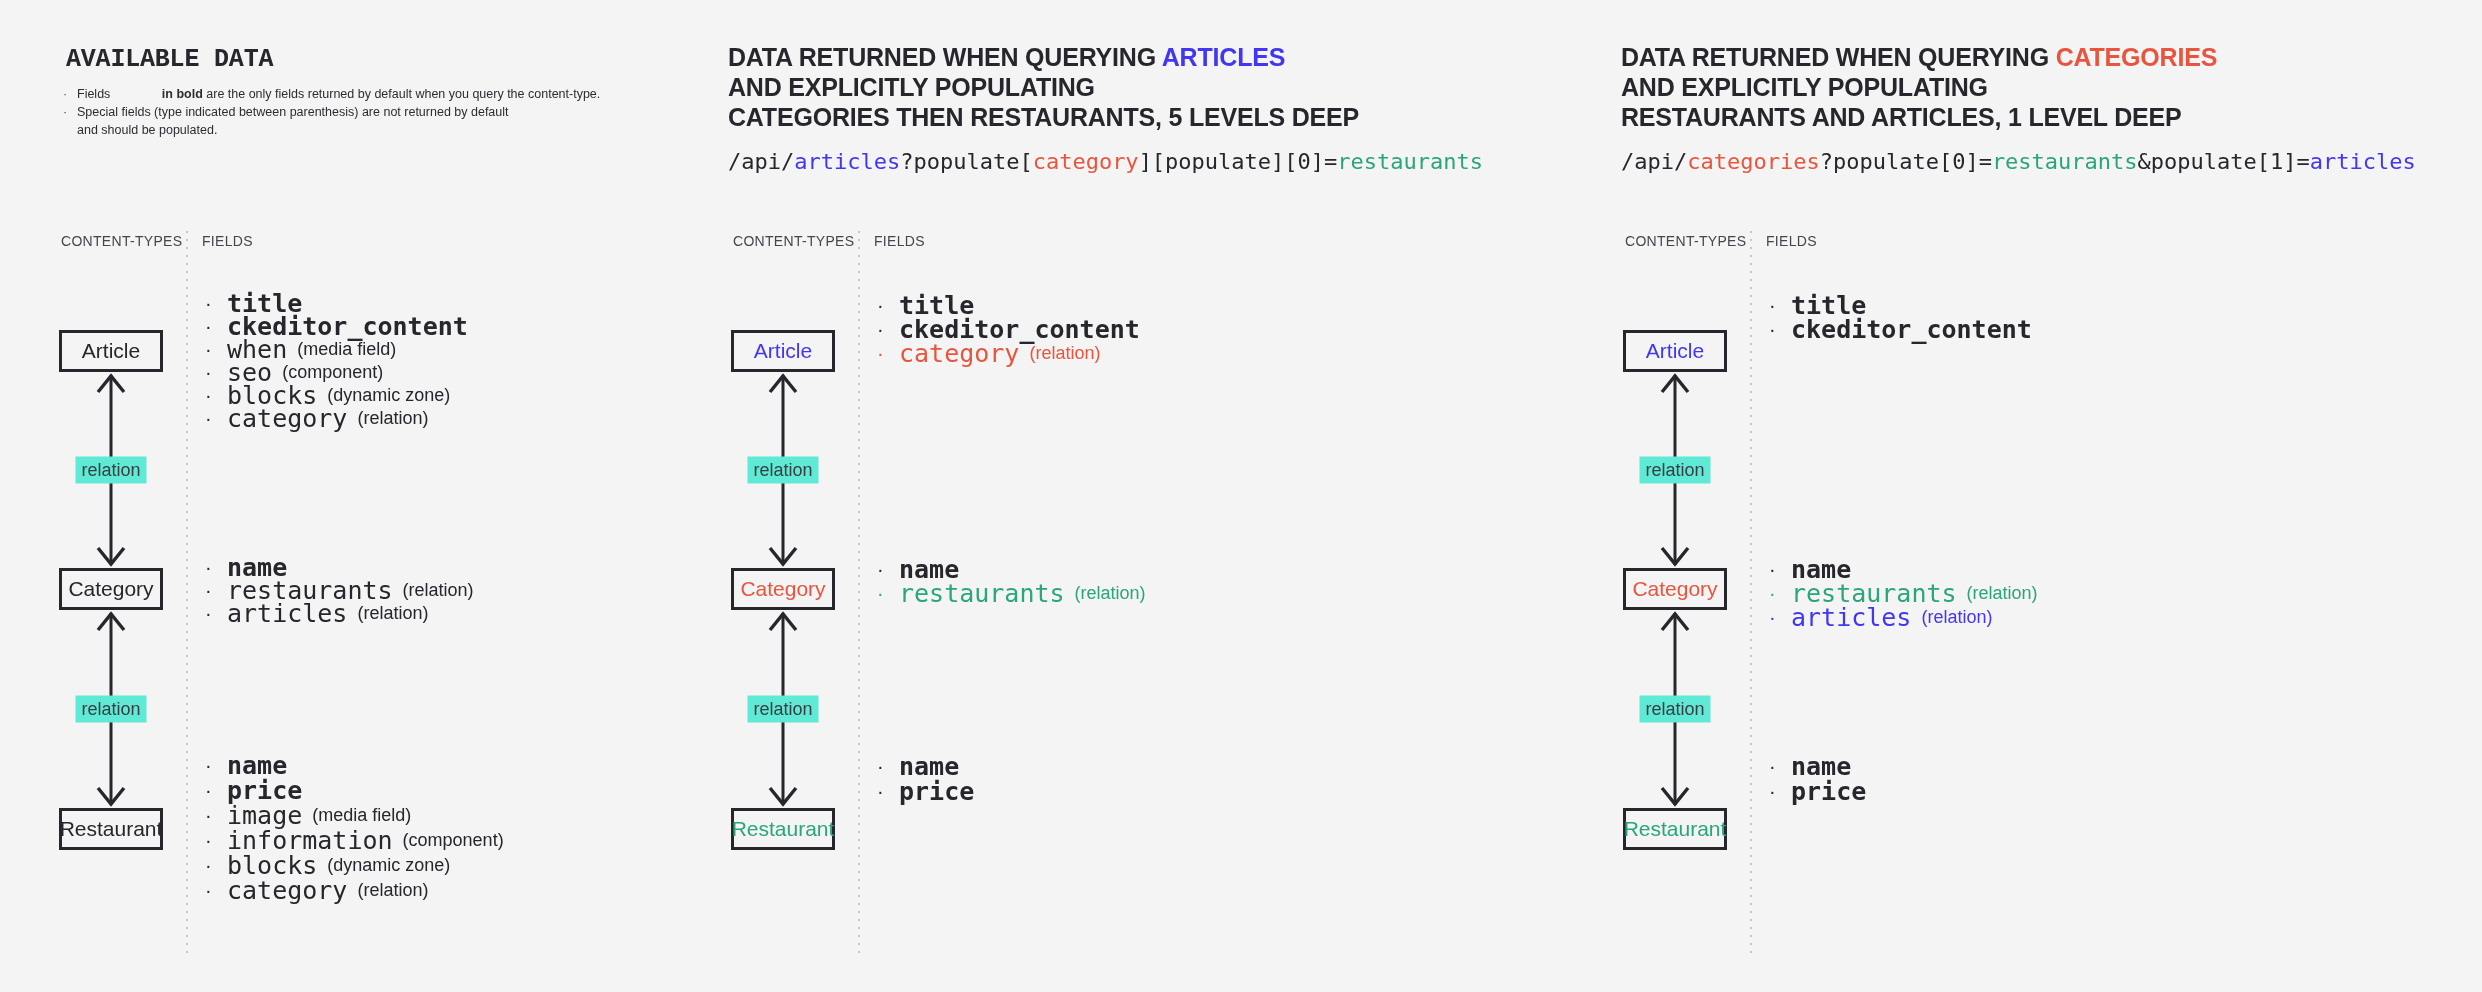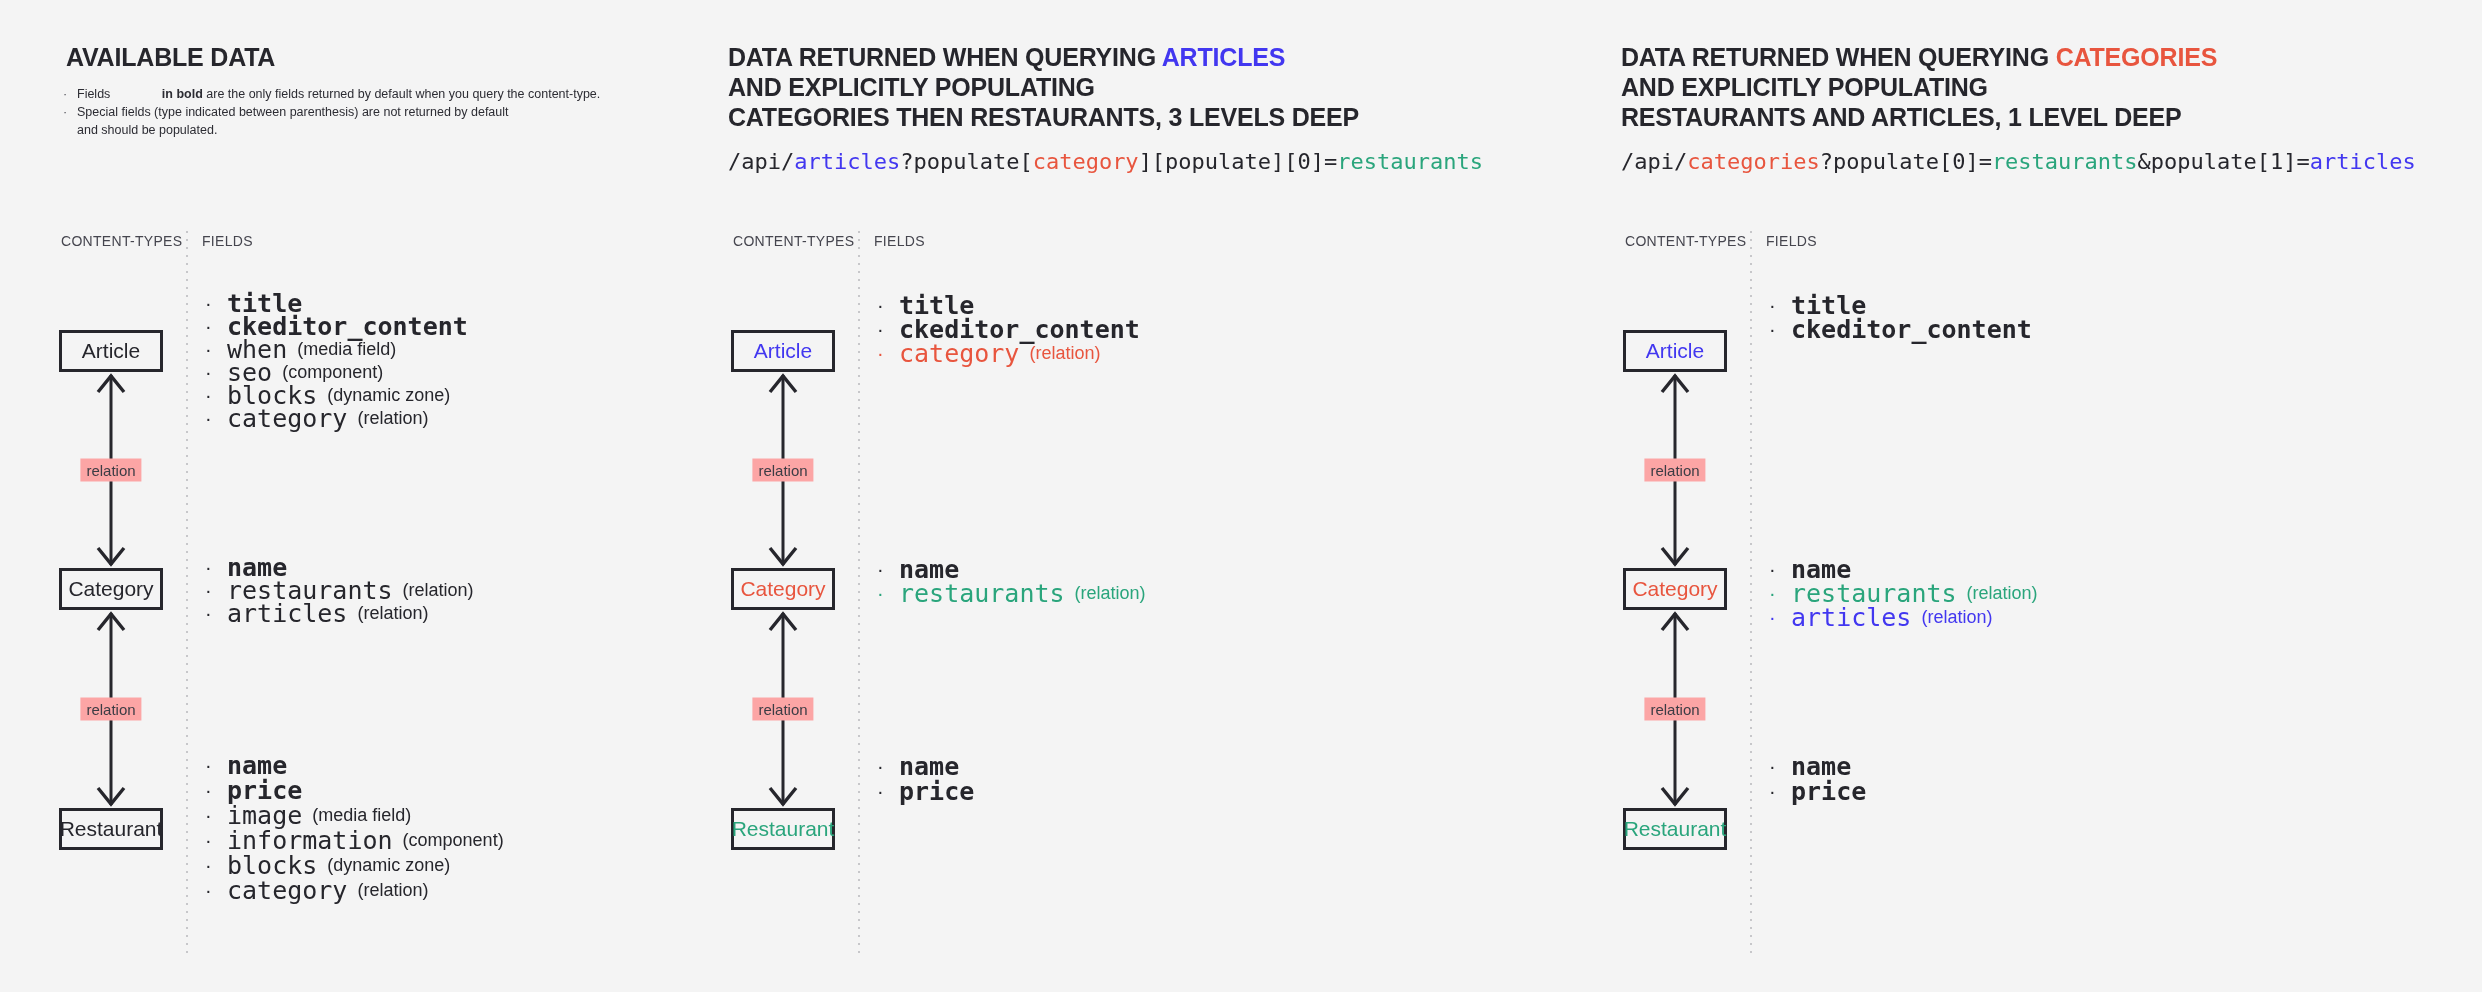--- a/index.html
+++ b/index.html
@@ -17,35 +17,35 @@
   .api { position:absolute; top:149px; font-family:"DejaVu Sans Mono", monospace; font-size:22px; white-space:pre; }
   .col-header { position:absolute; top:233px; font-size:14px; letter-spacing:0.3px; color:#45454e; }
   .divider { position:absolute; top:231px; left:127px; width:2px; height:727px;
     background-image:repeating-linear-gradient(to bottom, #c7c7ca 0 2px, transparent 2px 8px); }
   .ct-box { position:absolute; left:0; width:104px; height:42px; box-sizing:border-box;
     border:3px solid #26262c; background:#f4f4f4; display:flex; align-items:center; justify-content:center; z-index:2; }
   .ct-label { font-size:21px;text-align:center; }
   .arrow { position:absolute; left:32px; width:40px; z-index:1; }
   .arrow svg { display:block; }
   .arrow-label { position:absolute; left:50%; top:50%; transform:translate(-50%,-50%);
-    background:#fca5a5; padding:3px 6px; font-size:15px; color:#3c3c44; }
+    background:#5eead4; padding:3px 6px; font-size:18px; color:#3c3c44; }
   .fields { position:absolute; left:146px; margin:0; padding:0; list-style:none; }
   .field-row { display:flex; align-items:center; white-space:pre; }
   .field-bullet { width:22px; font-size:20px; }
   .field-name { font-family:"DejaVu Sans Mono", monospace; font-size:25px; }
   .field-name.bold { font-weight:700; }
   .field-type { margin-left:10px; font-size:18px; }
 </style>
 </head>
 <body>
 
 <div id="canvas" style="background: rgb(244, 244, 244);">
     <div class="section" style="left: 59px;">
       <div class="title" style="left: 7px;">
-        <div class="title-line"><span style="color: rgb(38, 38, 44);">AVAILABLE DATA</span></div>
+        <div class="title-line"><span style="color: rgb(38, 38, 44); font-family: Liberation Mono, monospace;">AVAILABLE DATA</span></div>
       </div>
       <div class="notes">
         <div class="note-line"><span class="note-bullet">·</span><span>Fields </span><span class="nb">in bold</span><span> are the only fields returned by default when you query the content-type.</span></div>
         <div class="note-line"><span class="note-bullet">·</span><span>Special fields (type indicated between parenthesis) are not returned by default</span></div>
         <div class="note-line"><span class="note-bullet"></span><span>and should be populated.</span></div>
       </div>
       <div class="col-header" style="left: 2px;">CONTENT-TYPES</div>
       <div class="divider"></div>
       <div class="col-header" style="left: 143px;">FIELDS</div>
       <div class="ct-box" style="top: 330px;">
@@ -92,21 +92,21 @@
         <li class="field-row" style="height: 25px; color: rgb(38, 38, 44);"><span class="field-bullet">·</span><span class="field-name">image</span><span class="field-type">(media field)</span></li>
         <li class="field-row" style="height: 25px; color: rgb(38, 38, 44);"><span class="field-bullet">·</span><span class="field-name">information</span><span class="field-type">(component)</span></li>
         <li class="field-row" style="height: 25px; color: rgb(38, 38, 44);"><span class="field-bullet">·</span><span class="field-name">blocks</span><span class="field-type">(dynamic zone)</span></li>
         <li class="field-row" style="height: 25px; color: rgb(38, 38, 44);"><span class="field-bullet">·</span><span class="field-name">category</span><span class="field-type">(relation)</span></li>
       </ul>
     </div>
     <div class="section" style="left: 731px;">
       <div class="title" style="left: -3px;">
         <div class="title-line"><span style="color: rgb(38, 38, 44);">DATA RETURNED WHEN QUERYING </span><span style="color: rgb(66, 55, 240);">ARTICLES</span></div>
         <div class="title-line"><span style="color: rgb(38, 38, 44);">AND EXPLICITLY POPULATING</span></div>
-        <div class="title-line"><span style="color: rgb(38, 38, 44);">CATEGORIES THEN RESTAURANTS, 3 LEVELS DEEP</span></div>
+        <div class="title-line"><span style="color: rgb(38, 38, 44);">CATEGORIES THEN RESTAURANTS, 5 LEVELS DEEP</span></div>
       </div>
       <div class="api" style="left: -3px;"><span style="color: rgb(38, 38, 44);">/api/</span><span style="color: rgb(66, 55, 240);">articles</span><span style="color: rgb(38, 38, 44);">?populate[</span><span style="color: rgb(232, 85, 62);">category</span><span style="color: rgb(38, 38, 44);">][populate][0]=</span><span style="color: rgb(42, 165, 124);">restaurants</span></div>
       <div class="col-header" style="left: 2px;">CONTENT-TYPES</div>
       <div class="divider"></div>
       <div class="col-header" style="left: 143px;">FIELDS</div>
       <div class="ct-box" style="top: 330px;">
         <span class="ct-label" style="color: rgb(66, 55, 240);">Article</span>
       </div>
       <ul class="fields" style="top: 293px;">
         <li class="field-row" style="height: 24px; color: rgb(38, 38, 44);"><span class="field-bullet">·</span><span class="field-name bold">title</span></li>

